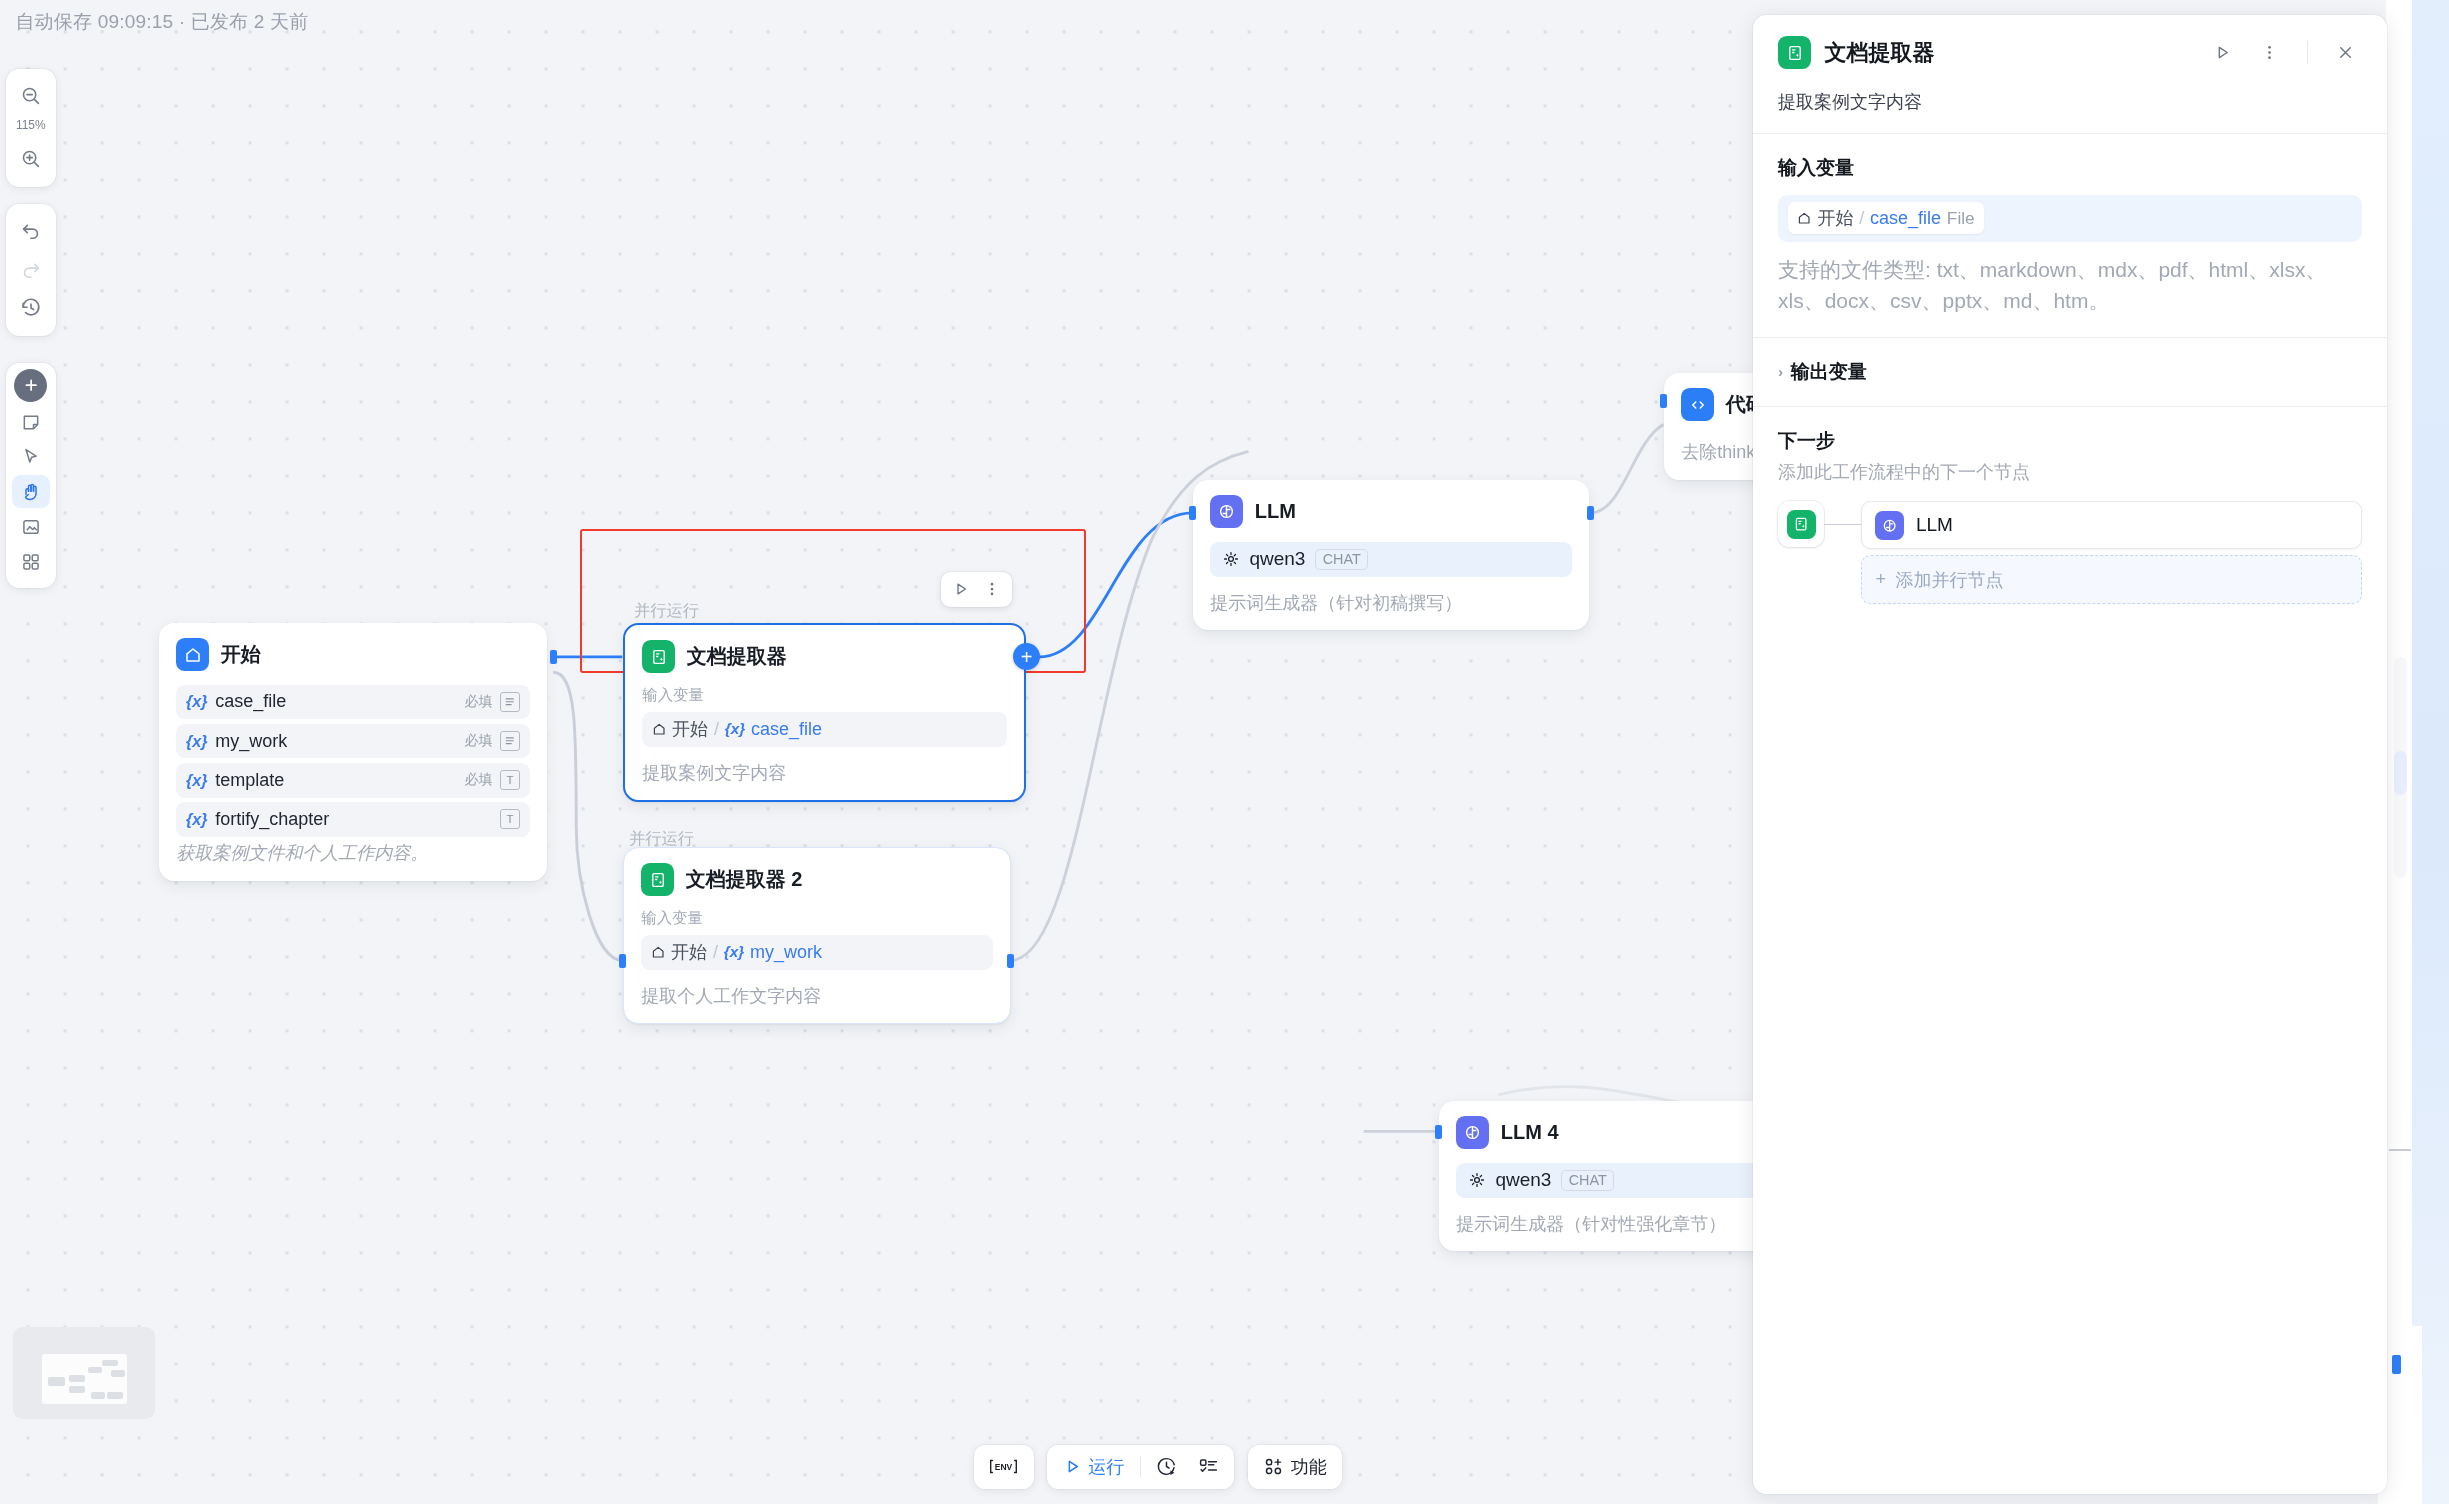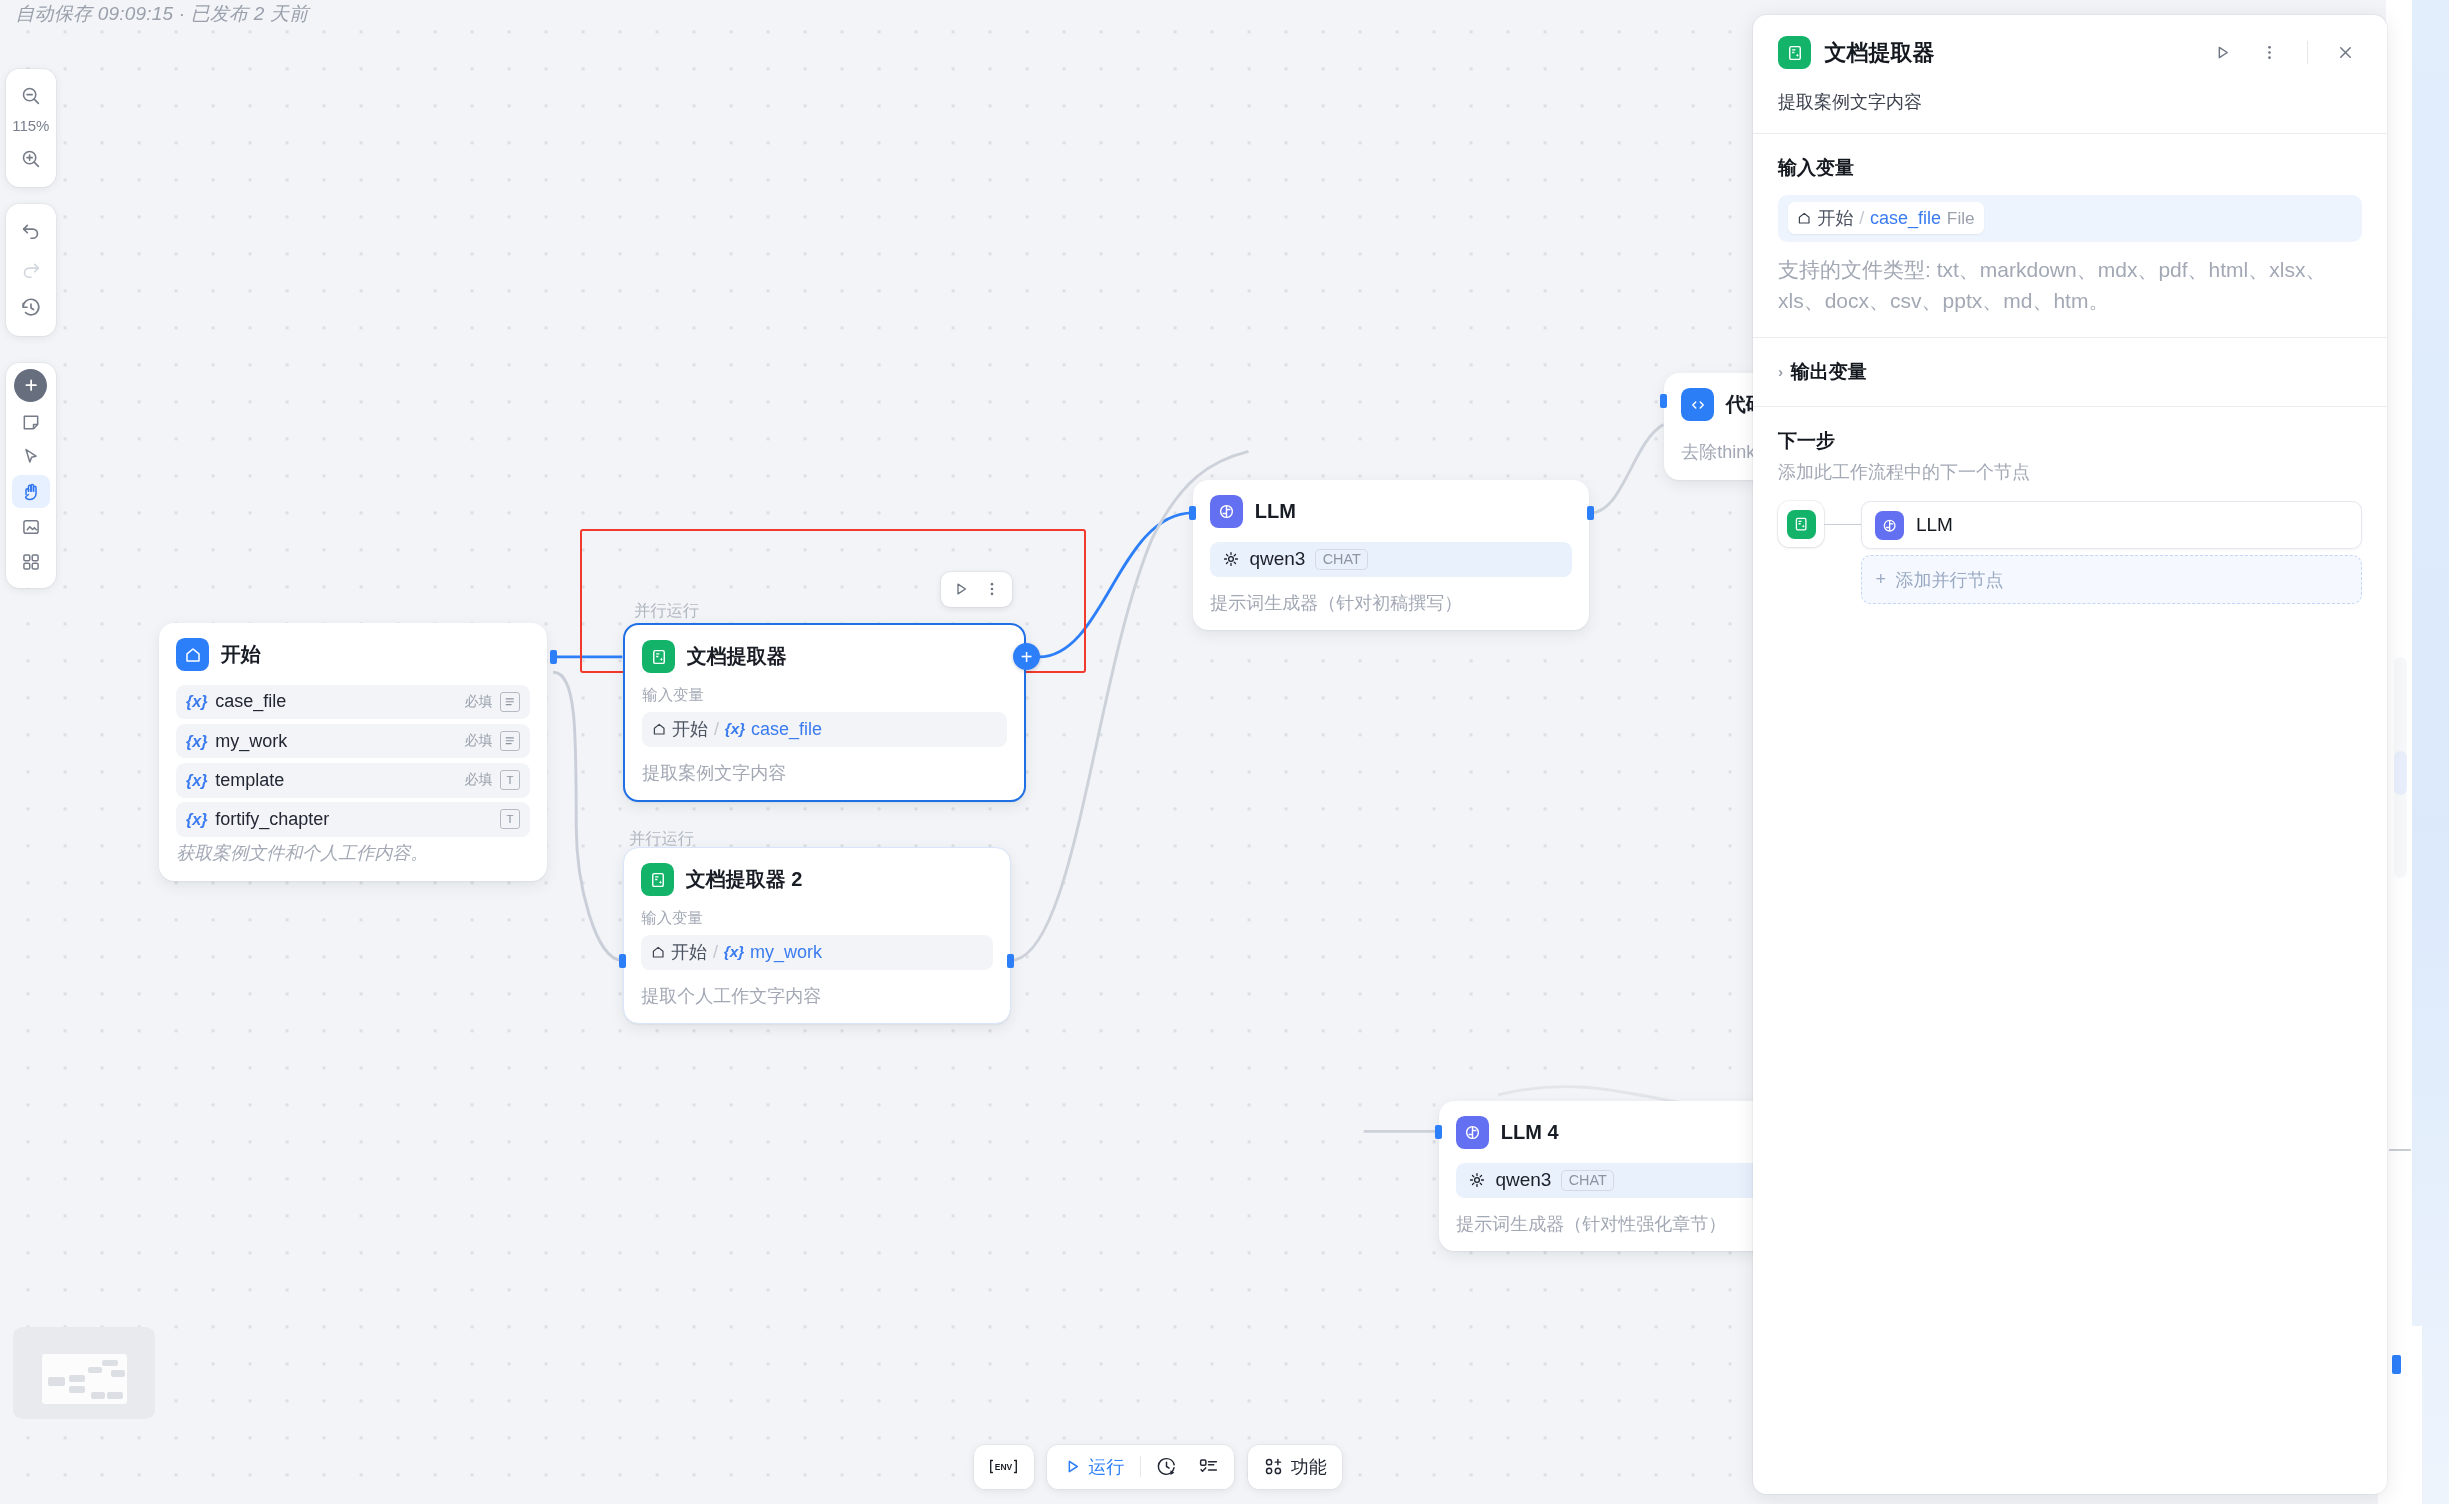--- a/index.html
+++ b/index.html
@@ -14,25 +14,24 @@
   #canvas {
     position: absolute; inset: 0;
     background-color: #f2f4f7;
     background-image: radial-gradient(circle, #dcdfe5 1.5px, transparent 1.6px);
     background-size: 37px 37px;
     background-position: 9.6px 13.4px;
   }
 
   
   #autosave {
-    position: absolute; left: 15.4px; top: 1px;
+    position: absolute; left: 15.4px; top: 9px;
     font-size: 19px; color: #9aa1ad; letter-spacing: 0.2px;
     white-space: nowrap;
     z-index: 30;
-    font-style: italic;
   }
 
   
   .lbar {
     position: absolute; left: 5.8px;
     width: 50px;
     background: #fff;
     border-radius: 13.4px;
     box-shadow: 0 1.9px 9.6px rgba(16,24,40,.07), 0 0 0 1px rgba(16,24,40,.035);
     display: flex; flex-direction: column; align-items: center;
@@ -43,21 +42,21 @@
   #lbar-tools { top: 363px; padding: 7.7px 0 9.6px; gap: 1.9px; }
 
   .tbtn {
     width: 38px; height: 33px;
     display: flex; align-items: center; justify-content: center;
     border-radius: 8.6px; cursor: pointer;
     color: #757b87;
   }
   .tbtn svg { display: block; }
   .zoomlabel {
-    font-size: 15px; color: #7a8190; line-height: 17.3px;
+    font-size: 12px; color: #7a8190; line-height: 17.3px;
     padding: 1.9px 0 3.8px; user-select: none;
   }
   .tbtn.disabled { color: #d2d6dd; }
   .tbtn.circle-add {
     width: 33px; height: 33px; border-radius: 50%;
     background: #676f7e; color: #fff; margin-bottom: 3.8px;
   }
   .tbtn.active { background: #e7f0fe; color: #2d74ef; }
 
   

